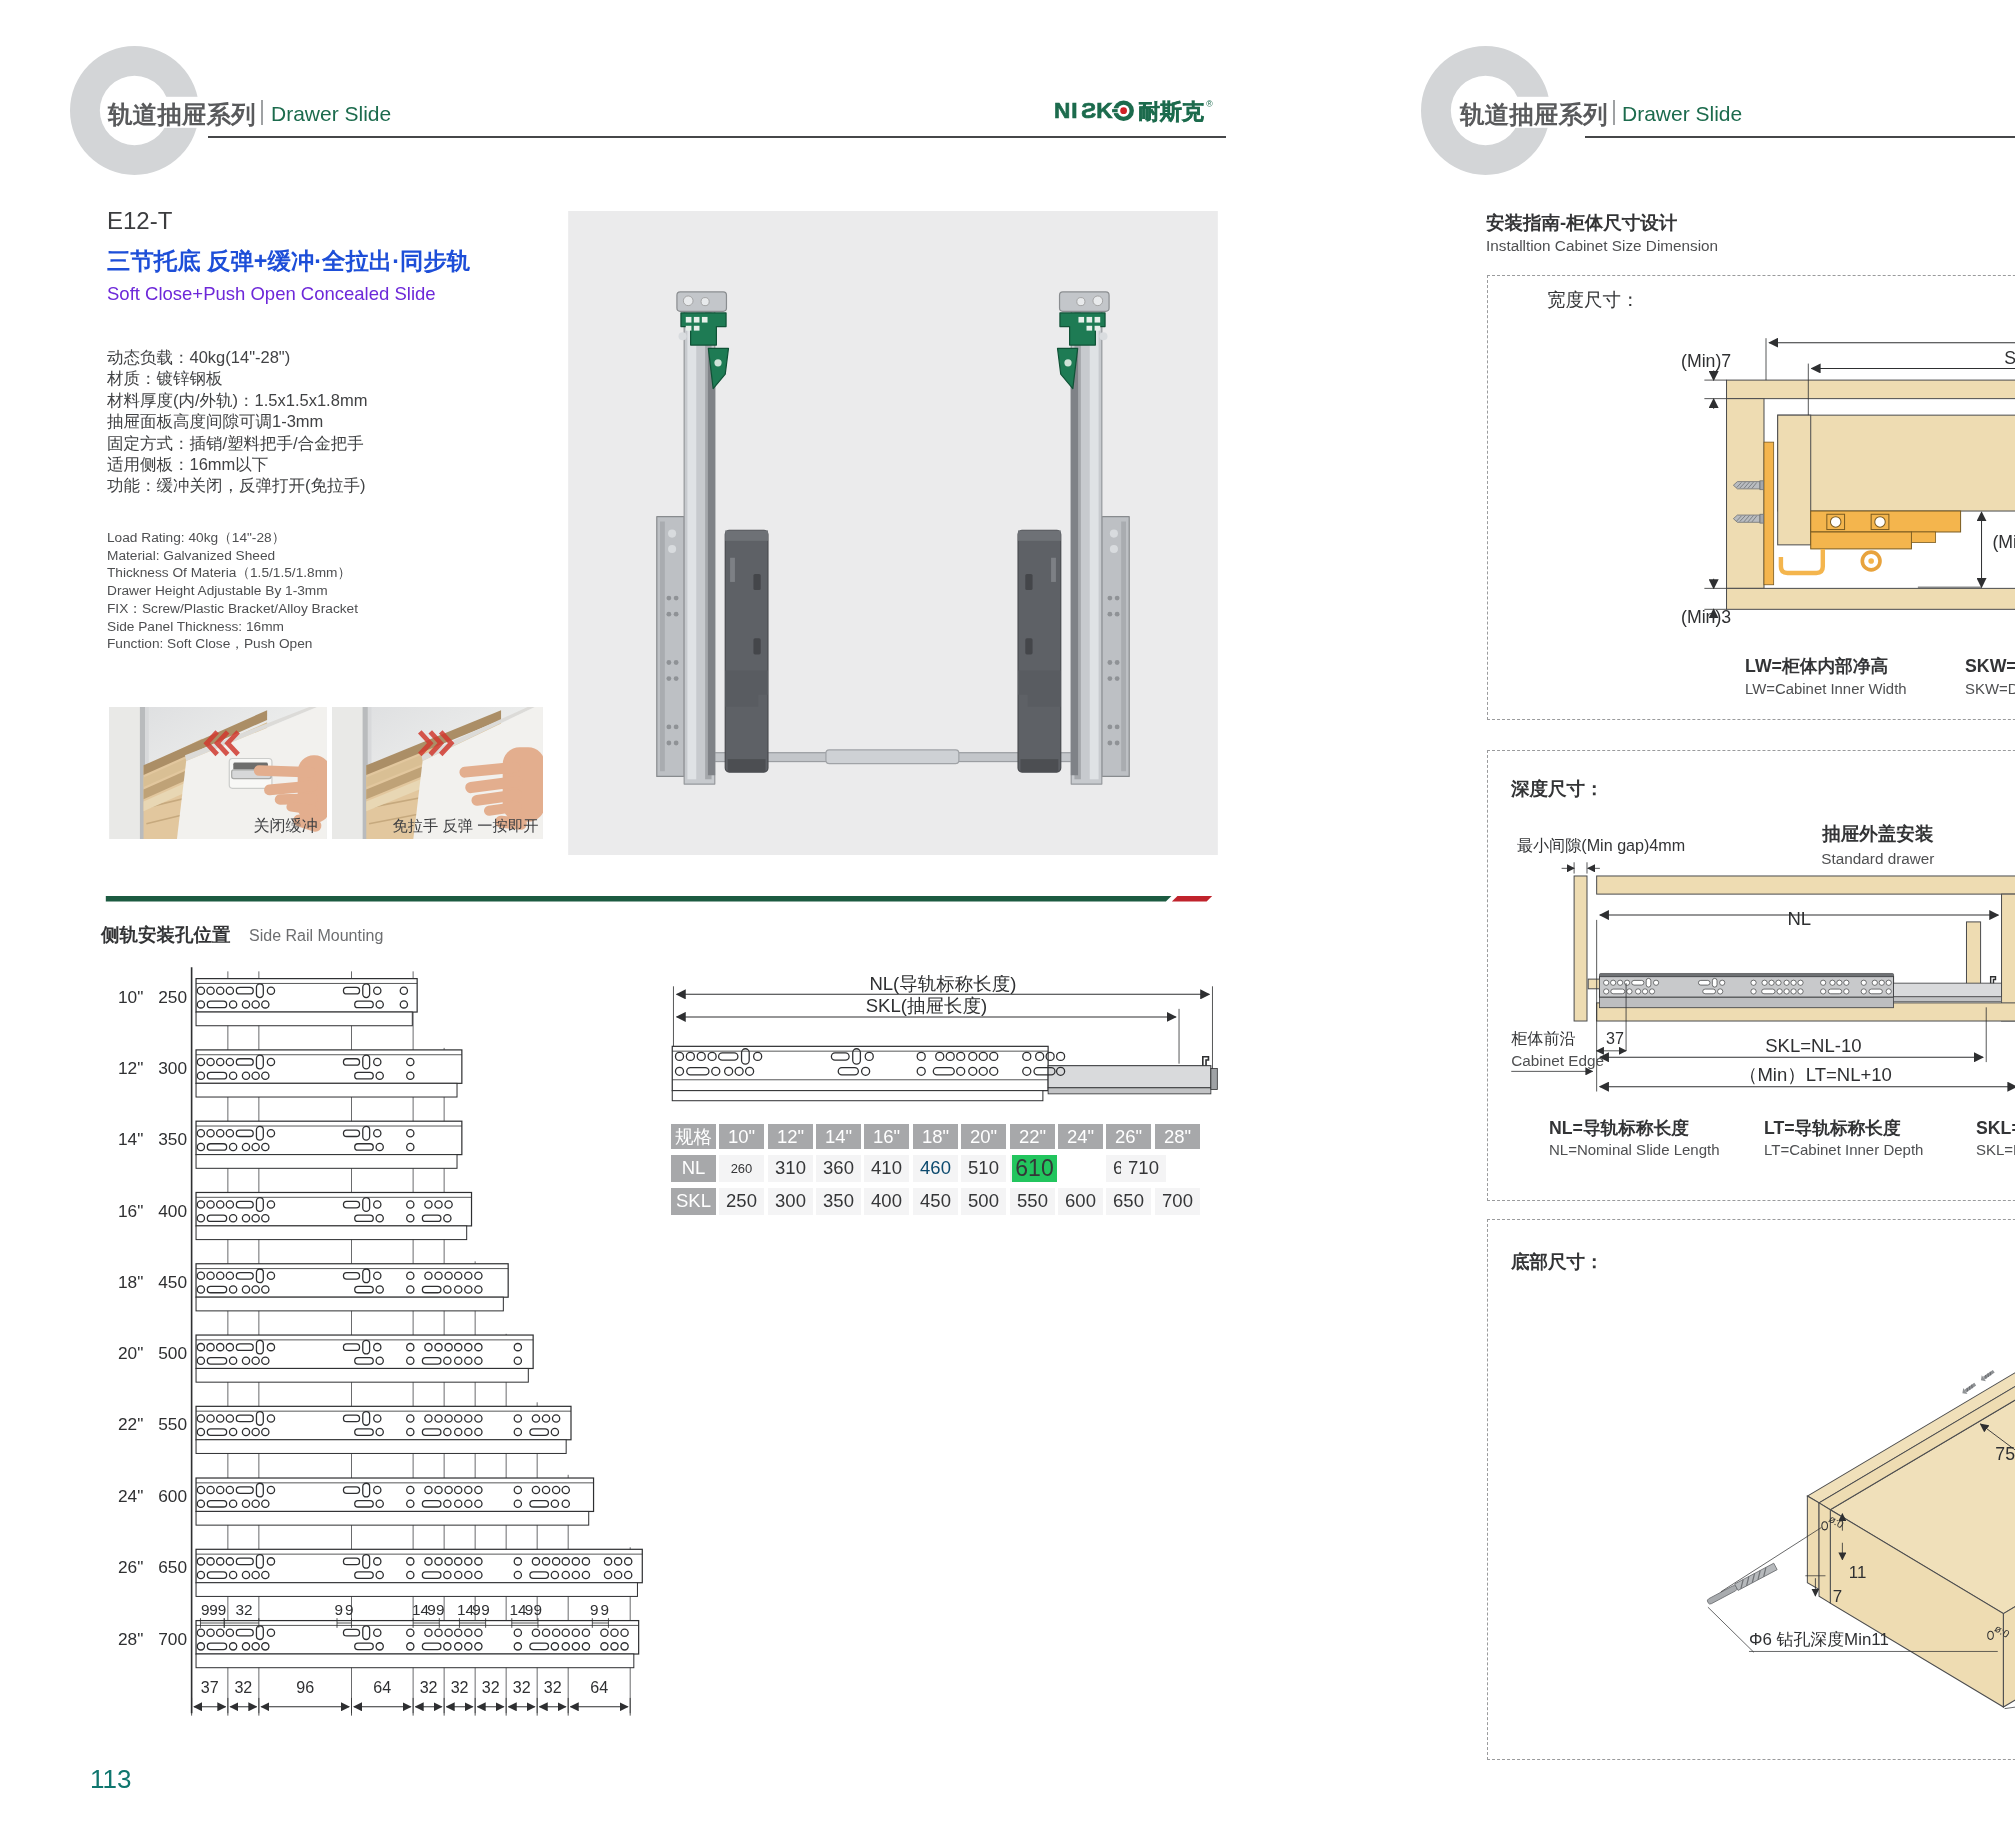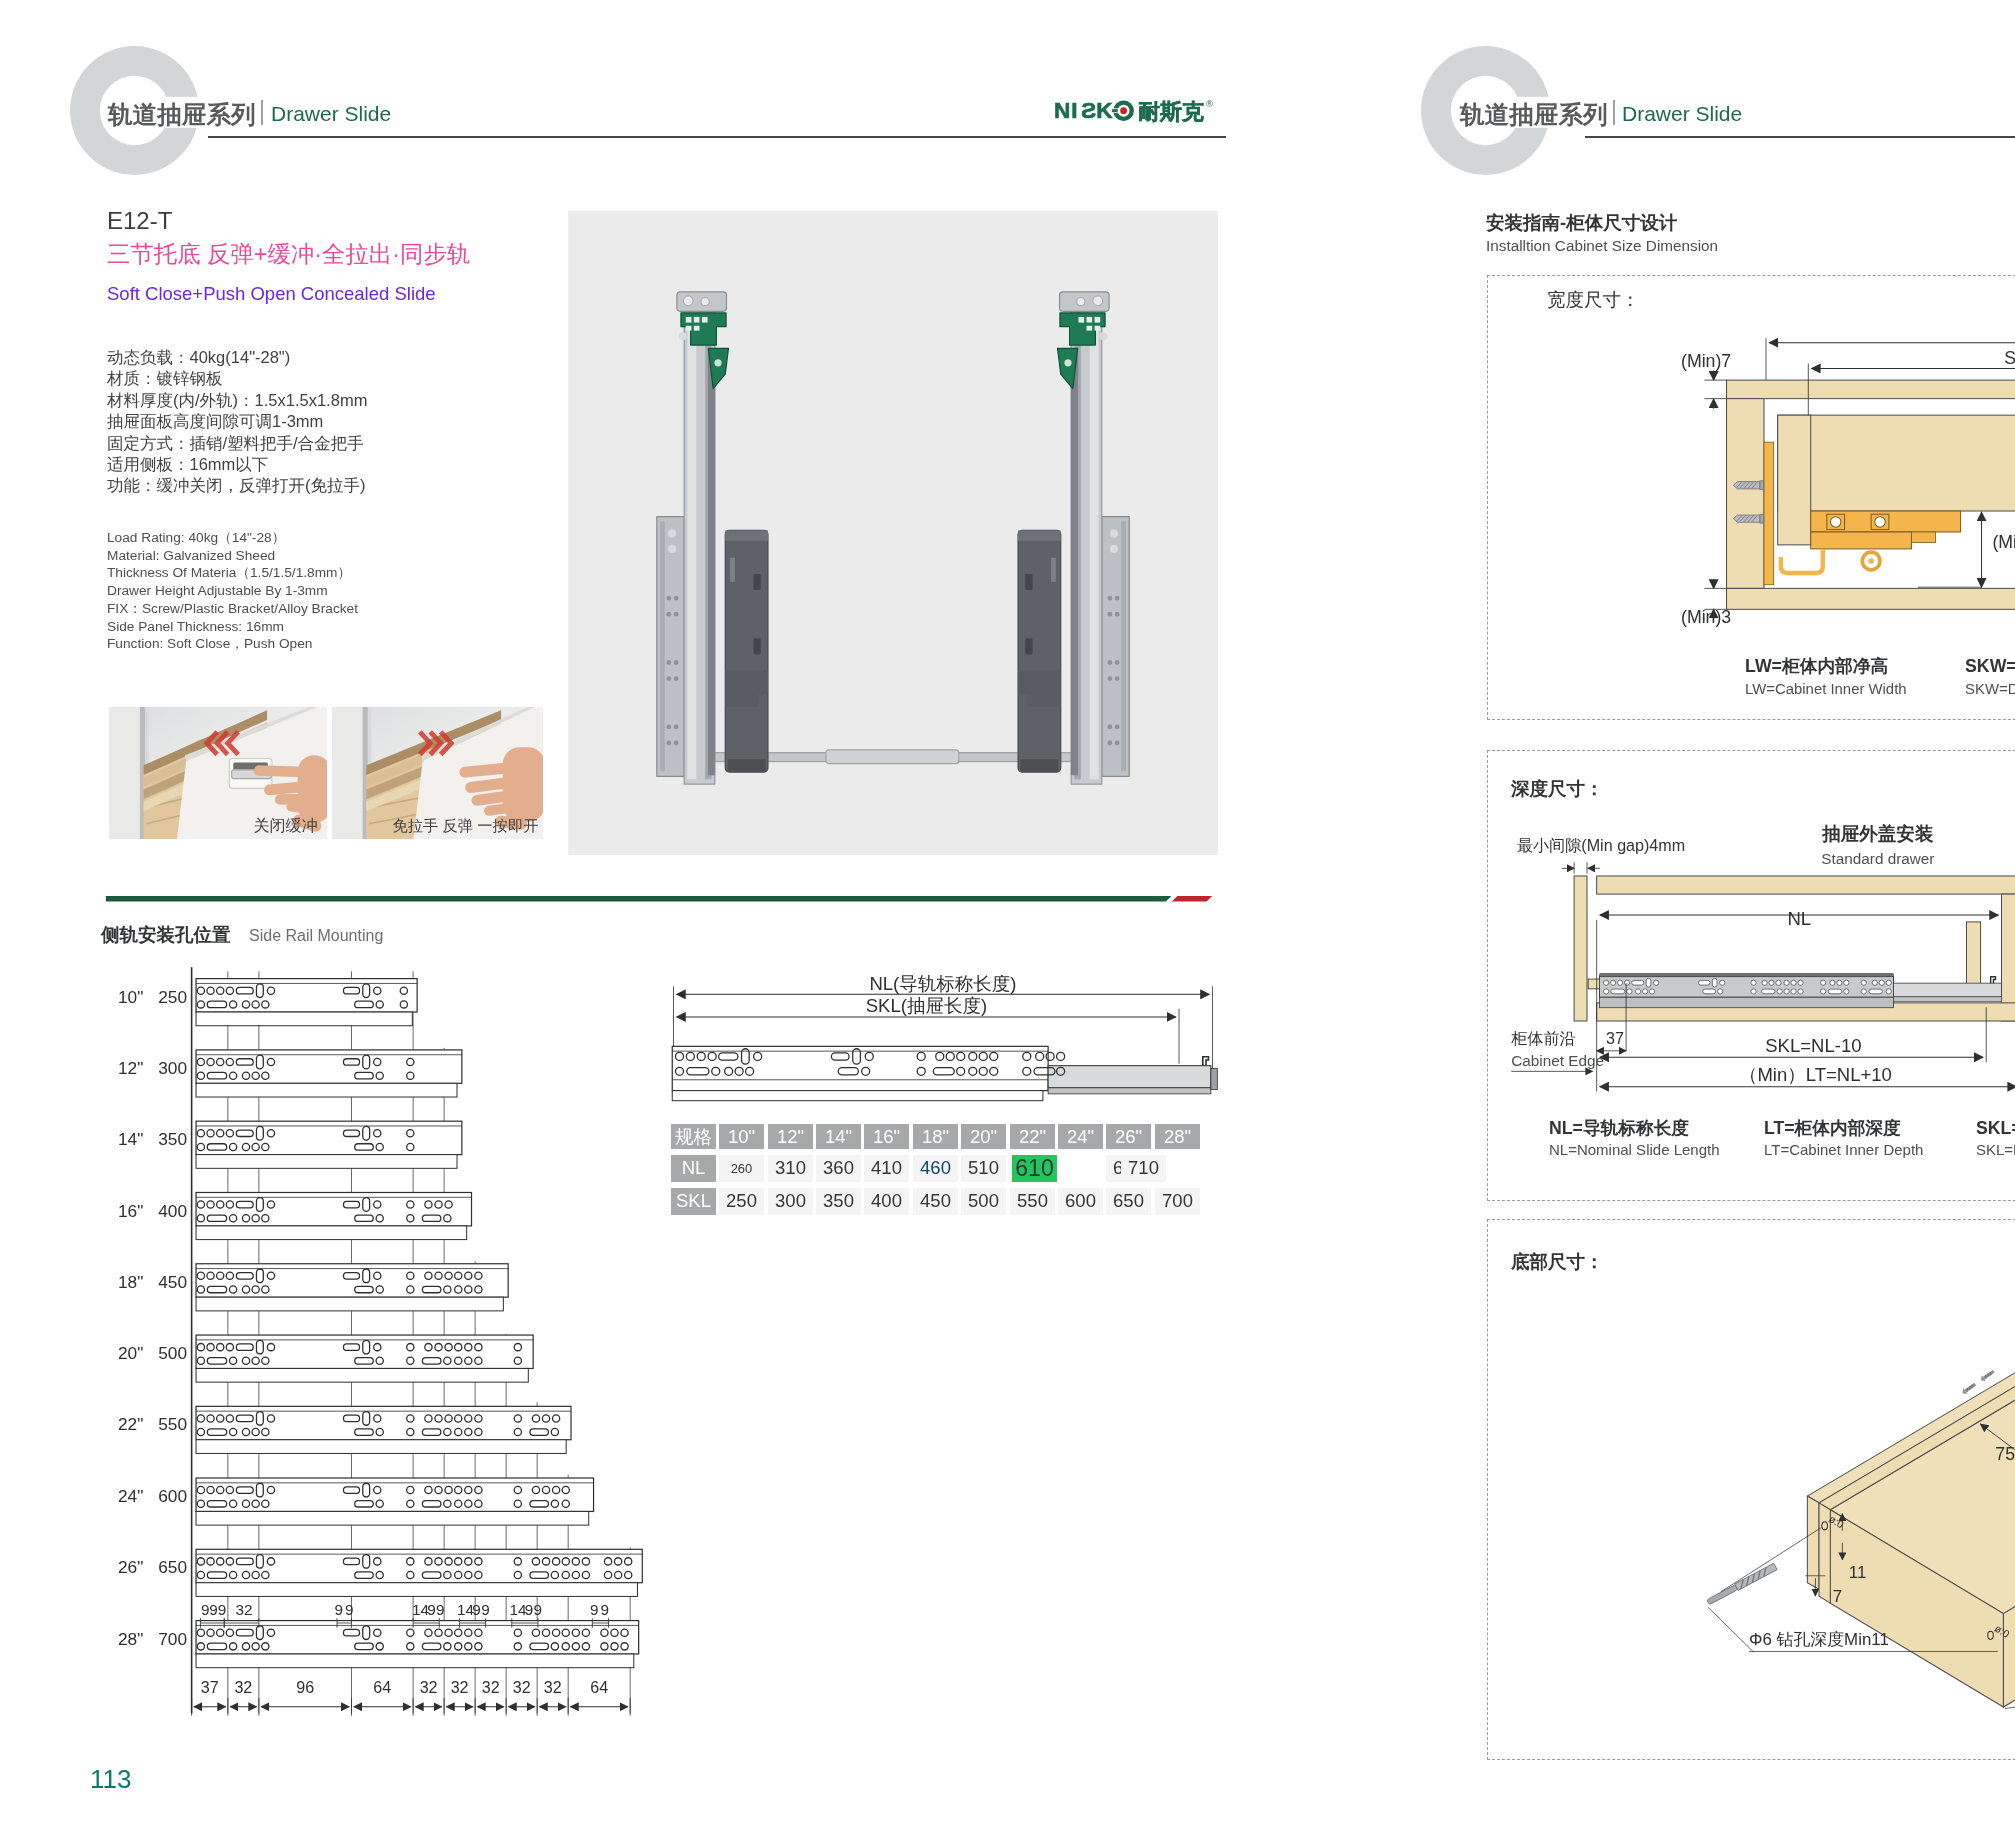--- a/index.html
+++ b/index.html
@@ -33,21 +33,21 @@
 <svg class="abs" style="left:1421px;top:46px" width="129" height="129" viewBox="0 0 320 320">
 <path d="M160 0 A160 160 0 1 0 160 320 A160 160 0 1 0 160 0 Z M160 74 A86 86 0 1 1 160 246 A86 86 0 1 1 160 74 Z" fill="#d3d5d7" fill-rule="evenodd"></path>
 <rect x="200" y="126" width="130" height="77" fill="#ffffff"></rect>
 </svg>
 <div class="abs" style="left:1460px;top:98px;font-size:24.6px;font-weight:bold;color:#595a5c;letter-spacing:0px">轨道抽屉系列</div>
 <div class="abs" style="left:1613px;top:100px;width:2px;height:25px;background:#9fa1a3"></div>
 <div class="abs" style="left:1622px;top:102px;font-size:21px;color:#1c6b4d">Drawer Slide</div>
 <div class="abs" style="left:1585px;top:136px;width:1011px;height:2px;background:#464749"></div>
 
 <div class="abs" style="left:107px;top:207px;font-size:24px;color:#3c3d3f">E12-T</div>
-<div class="abs" style="left:107px;top:238px;font-size:23.4px;font-weight:normal;color:#ec4899">三节托底 反弹+缓冲·全拉出·同步轨</div>
+<div class="abs" style="left:107px;top:245px;font-size:23.4px;font-weight:bold;color:#1d4ed8">三节托底 反弹+缓冲·全拉出·同步轨</div>
 <div class="abs" style="left:107px;top:283px;font-size:18.5px;color:#6d28d9">Soft Close+Push Open Concealed Slide</div>
 <div class="abs" style="left:107px;top:347px;font-size:16.5px;line-height:21.4px;color:#414244">动态负载：40kg(14"-28")<br>材质：镀锌钢板<br>材料厚度(内/外轨)：1.5x1.5x1.8mm<br>抽屉面板高度间隙可调1-3mm<br>固定方式：插销/塑料把手/合金把手<br>适用侧板：16mm以下<br>功能：缓冲关闭，反弹打开(免拉手)</div>
 <div class="abs" style="left:107px;top:529px;font-size:13.7px;line-height:17.7px;color:#4e4f51">Load Rating: 40kg（14"-28）<br>Material: Galvanized Sheed<br>Thickness Of Materia（1.5/1.5/1.8mm）<br>Drawer Height Adjustable By 1-3mm<br>FIX：Screw/Plastic Bracket/Alloy Bracket<br>Side Panel Thickness: 16mm<br>Function: Soft Close，Push Open</div>
 
 <svg class="abs" style="left:568px;top:211px" width="650" height="644" viewBox="0 0 1613 1599">
 <rect width="1613" height="1599" fill="#ebebec"></rect>
 
 <rect x="280" y="1345" width="1060" height="22" fill="#c3c6ca" stroke="#9a9da1" stroke-width="3"></rect>
 <rect x="640" y="1338" width="330" height="34" rx="8" fill="#ced1d5" stroke="#a0a3a7" stroke-width="3"></rect>
 
@@ -934,21 +934,21 @@
 <line x1="1596" y1="652" x2="2644" y2="652" stroke="#2e2f31" stroke-width="2.5" marker-start="url(#ar4)" marker-end="url(#ar4)"></line>
 <line x1="1588" y1="505" x2="1588" y2="664" stroke="#2e2f31" stroke-width="2"></line>
 <line x1="2652" y1="489" x2="2652" y2="664" stroke="#2e2f31" stroke-width="2"></line>
 <text x="1371" y="552" font-size="40" fill="#333436">柜体前沿</text>
 <text x="1360" y="605" font-size="38" fill="#4e4f51">Cabinet Edge</text>
 <line x1="1360" y1="619" x2="1578" y2="619" stroke="#2e2f31" stroke-width="2" marker-end="url(#ar4)"></line>
 </svg>
 
 <div class="abs" style="left:1549px;top:1116px;font-size:17.7px;font-weight:bold;color:#333436">NL=导轨标称长度</div>
 <div class="abs" style="left:1549px;top:1141px;font-size:15px;color:#4e4f51">NL=Nominal Slide Length</div>
-<div class="abs" style="left:1764px;top:1116px;font-size:17.7px;font-weight:bold;color:#333436">LT=柜体内部深度</div>
+<div class="abs" style="left:1764px;top:1116px;font-size:17.7px;font-weight:bold;color:#333436">LT=导轨标称长度</div>
 <div class="abs" style="left:1764px;top:1141px;font-size:15px;color:#4e4f51">LT=Cabinet Inner Depth</div>
 <div class="abs" style="left:1976px;top:1116px;font-size:17.7px;font-weight:bold;color:#333436">SKL=抽屉长度</div>
 <div class="abs" style="left:1976px;top:1141px;font-size:15px;color:#4e4f51">SKL=Drawer Length</div>
 
 <svg class="abs" style="left:1672px;top:1269px" width="939" height="467" viewBox="0 0 2330 1160" font-family="Liberation Sans">
 <defs>
         <marker id="ar5" viewBox="0 0 10 10" refX="9" refY="5" markerWidth="10" markerHeight="10" orient="auto-start-reverse">
           <path d="M0 0 L10 5 L0 10 z" fill="#2e2f31"></path>
         </marker>
       </defs>

